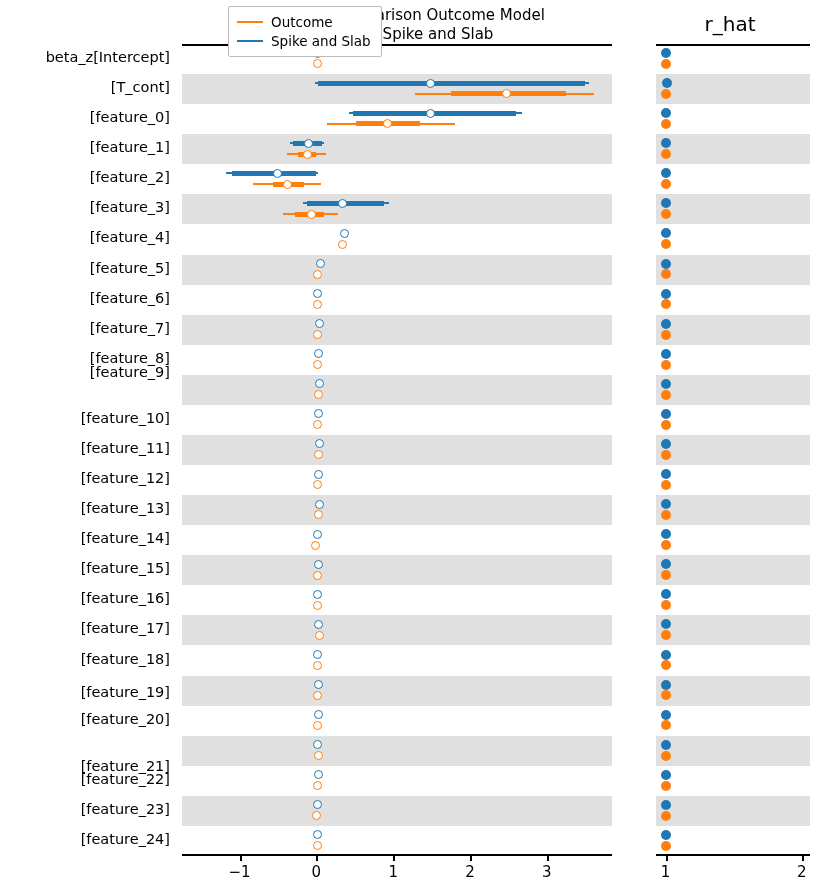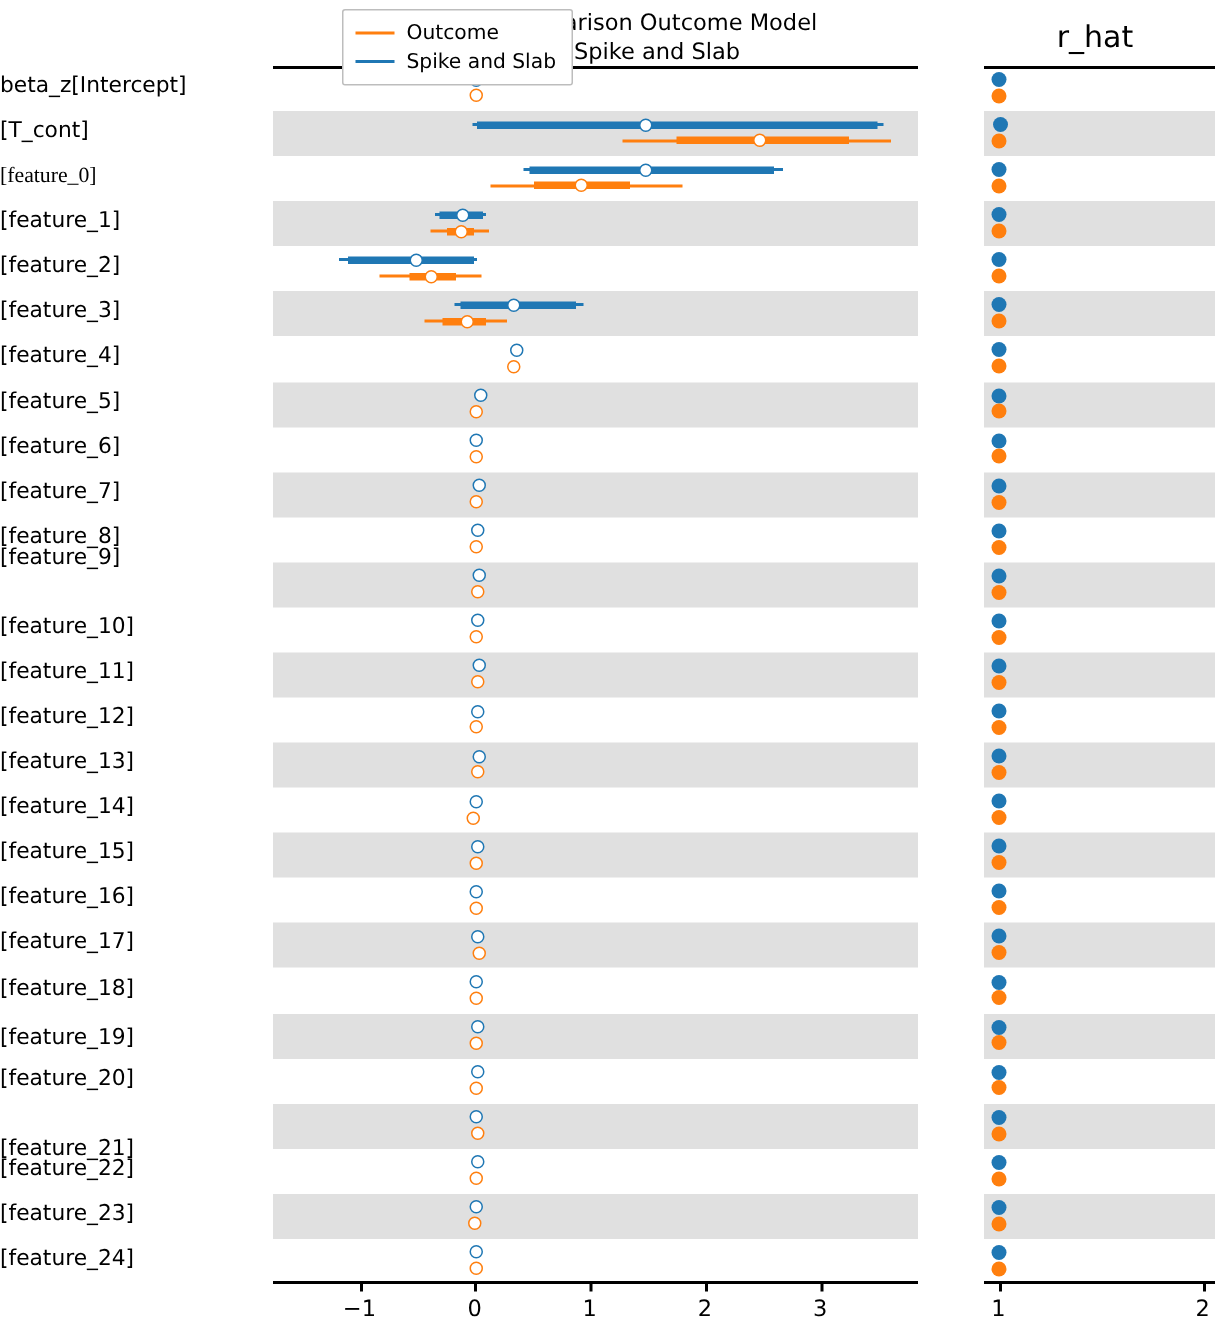--- a/index.html
+++ b/index.html
@@ -40,20 +40,21 @@
 
   .panel .spine-top{position:absolute;left:0;top:0;width:100%;height:2px;background:#000;}
   .panel .spine-bottom{position:absolute;left:0;bottom:0;width:100%;height:2px;background:#000;}
 
   .band{position:absolute;left:0;width:100%;background:#e0e0e0;}
 
   .ylabel{
     position:absolute;
     right:0;
     width:176px;
+    text-align:right;
     font-size:14.5px;
     color:#000;
     padding-right:6px;
     box-sizing:border-box;
   }
 
   .interval{
     position:absolute;
     height:4px;
     border-radius:0;
@@ -366,21 +367,21 @@
         <div class="dot" style="left: 4.53982px; top: 706.553px; background: rgb(255, 127, 14);"></div>
         <div class="dot" style="left: 4.53982px; top: 736.627px; background: rgb(255, 127, 14);"></div>
         <div class="dot" style="left: 4.53982px; top: 766.701px; background: rgb(255, 127, 14);"></div>
         <div class="dot" style="left: 4.53982px; top: 796.775px; background: rgb(255, 127, 14);"></div>
       </div>
   </div>
 
   <div id="ylabels">
       <div class="ylabel" style="left: 0px; top: 49.037px;">beta_z[Intercept]</div>
       <div class="ylabel" style="left: 0px; top: 79.1111px;">[T_cont]</div>
-      <div class="ylabel" style="left: 0px; top: 109.185px; font-family: Liberation Serif, serif;">[feature_0]</div>
+      <div class="ylabel" style="left: 0px; top: 109.185px;">[feature_0]</div>
       <div class="ylabel" style="left: 0px; top: 139.259px;">[feature_1]</div>
       <div class="ylabel" style="left: 0px; top: 169.333px;">[feature_2]</div>
       <div class="ylabel" style="left: 0px; top: 199.407px;">[feature_3]</div>
       <div class="ylabel" style="left: 0px; top: 229.481px;">[feature_4]</div>
       <div class="ylabel" style="left: 0px; top: 259.556px;">[feature_5]</div>
       <div class="ylabel" style="left: 0px; top: 289.63px;">[feature_6]</div>
       <div class="ylabel" style="left: 0px; top: 319.704px;">[feature_7]</div>
       <div class="ylabel" style="left: 0px; top: 349.778px;">[feature_8]</div>
       <div class="ylabel" style="left: 0px; top: 364px;">[feature_9]</div>
       <div class="ylabel" style="left: 0px; top: 409.926px;">[feature_10]</div>

